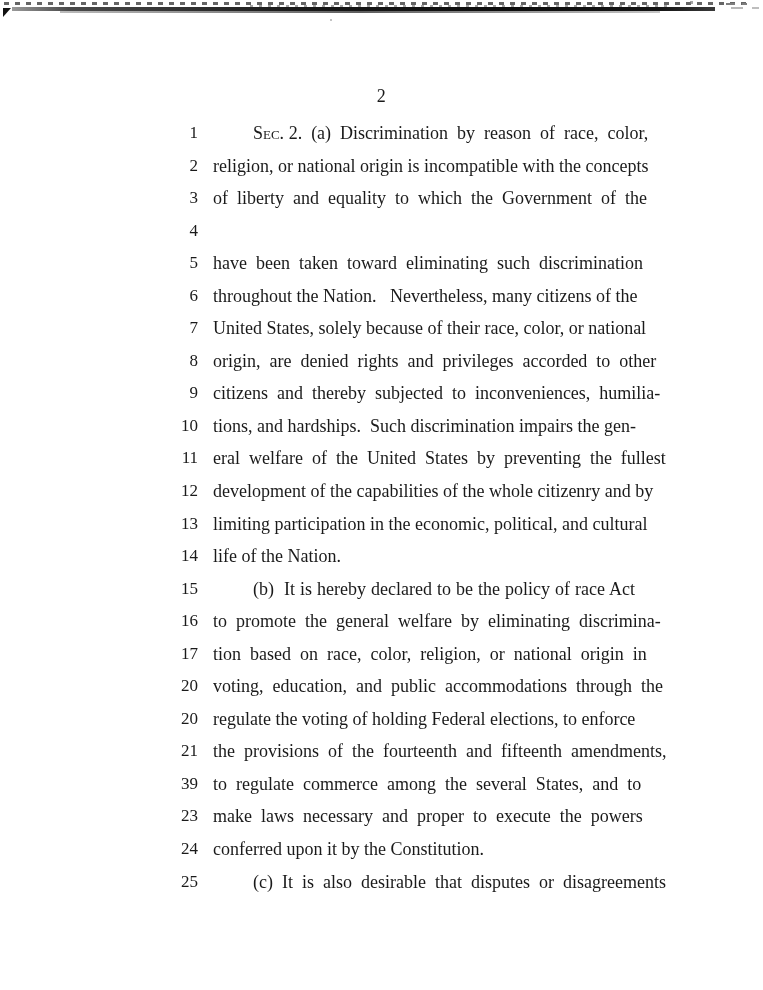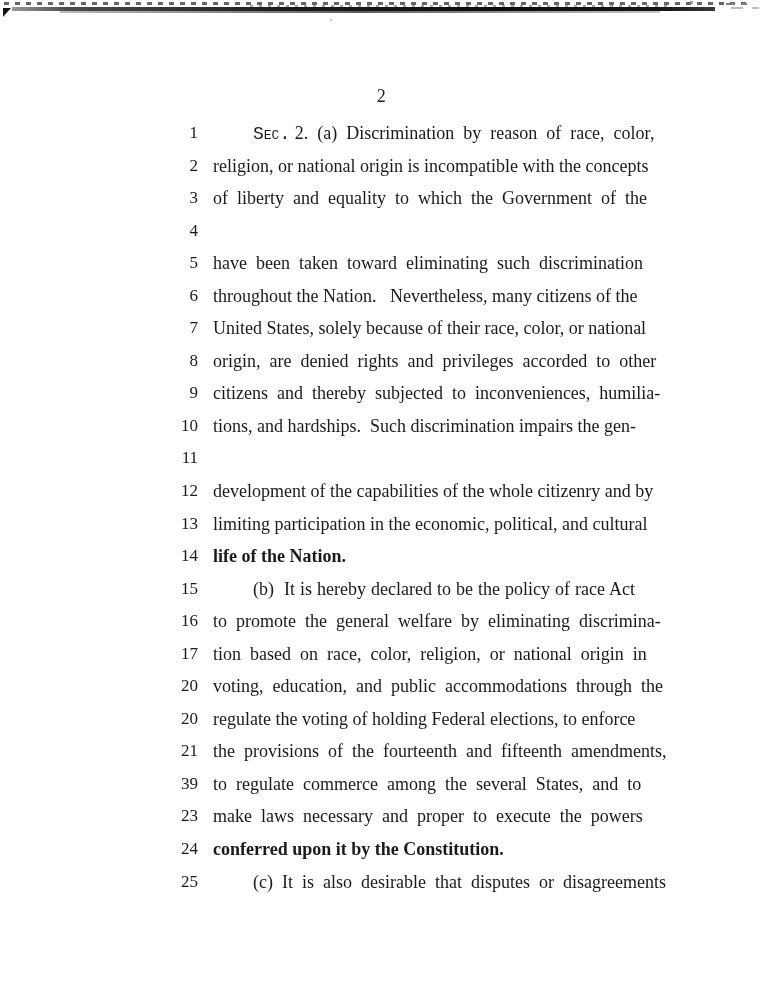--- a/index.html
+++ b/index.html
@@ -138,31 +138,29 @@
     font-size: 18px;
     line-height: 24px;
     text-align: justify;
     text-align-last: justify;
     white-space: pre;
   }
   
   .line-text.ragged {
     text-align: left;
     text-align-last: left;
-    font-weight: bold;
   }
   
   .line-text.indent {
     text-indent: 0;
     padding-left: 40px;
     width: 382px;
   }
   .smallcaps {
     font-variant: small-caps;
-    font-family: Liberation Mono, monospace;
   }
 </style>
 </head>
 <body>
 
 <div class="scan-artifacts">
   <div class="scan-dashes"></div>
   <div class="scan-dashes-2"></div>
   <div class="scan-bar"></div>
   <div class="scan-bar-thin"></div>
@@ -212,20 +210,21 @@
     <div class="doc-line">
       <div class="line-number">9</div>
       <div class="line-text">citizens  and  thereby  subjected  to  inconveniences,  humilia-</div>
     </div>
     <div class="doc-line">
       <div class="line-number">10</div>
       <div class="line-text">tions, and hardships.  Such discrimination impairs the gen-</div>
     </div>
     <div class="doc-line">
       <div class="line-number">11</div>
+      <div class="line-text">eral  welfare  of  the  United  States  by  preventing  the  fullest</div>
     </div>
     <div class="doc-line">
       <div class="line-number">12</div>
       <div class="line-text">development of the capabilities of the whole citizenry and by</div>
     </div>
     <div class="doc-line">
       <div class="line-number">13</div>
       <div class="line-text">limiting participation in the economic, political, and cultural</div>
     </div>
     <div class="doc-line">

